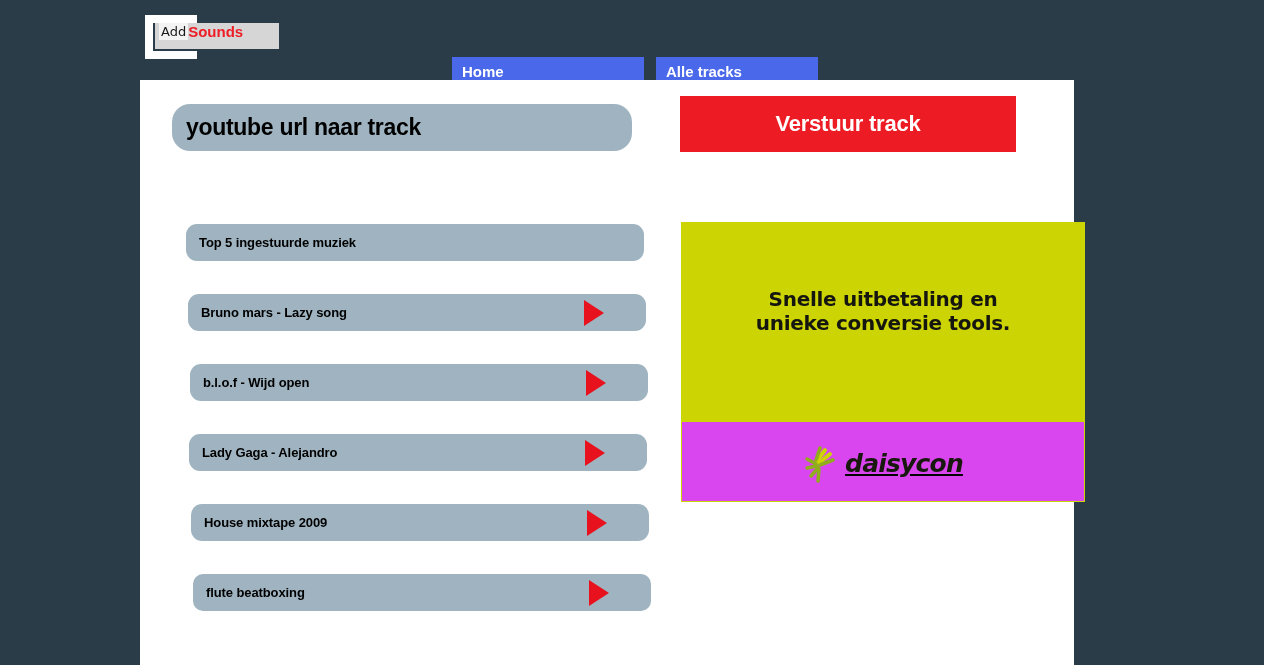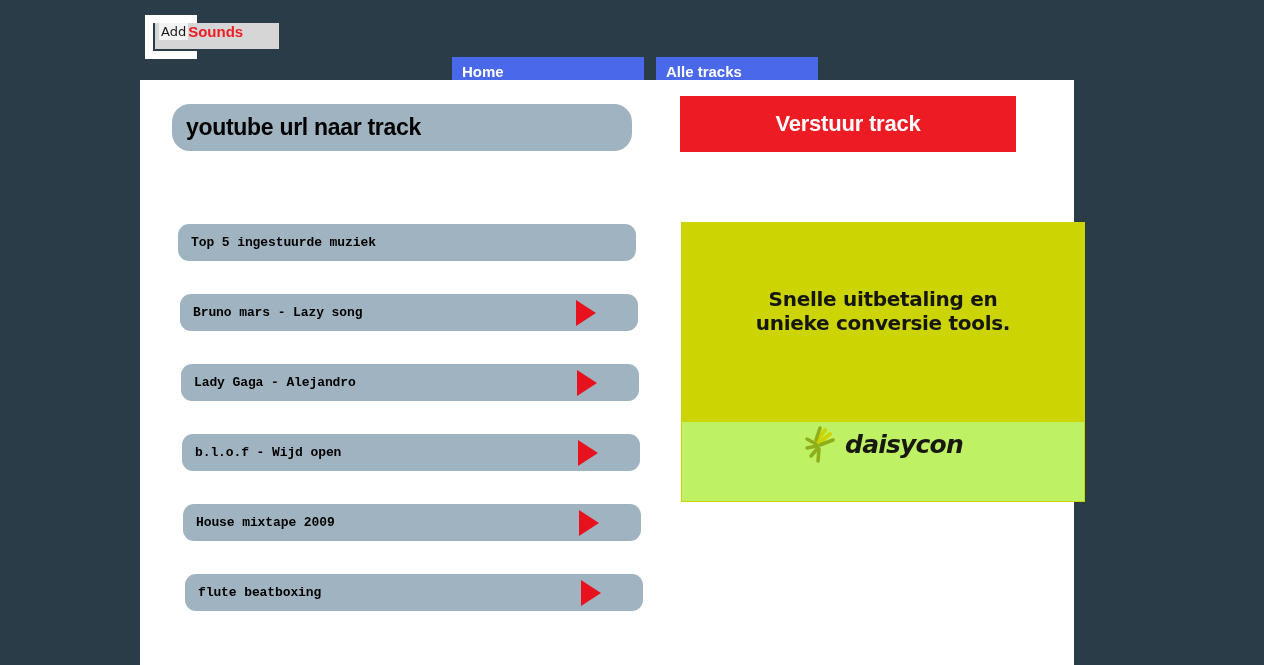--- a/index.html
+++ b/index.html
@@ -120,24 +120,23 @@
   }
   .heading-bar span {
     font-size: 23px;
     font-weight: bold;
     color: #000000;
     letter-spacing: -0.3px;
   }
 
   .track-list {
     position: absolute;
-    left: 4px;
+    left: 12px;
     top: 144px;
     width: 100%;
-    font-family: Liberation Mono, monospace;
   }
   .track-row {
     position: relative;
     height: 37px;
     margin-bottom: 33px;
     background: #9fb4c0;
     border-radius: 11px;
     display: flex;
     align-items: center;
     box-sizing: border-box;
@@ -216,27 +215,28 @@
     width: 0;
     height: 0;
     border-left: 19px solid transparent;
     border-right: 19px solid transparent;
     border-top: 18px solid #cdd404;
   }
   .ad-bottom {
     position: relative;
     width: 100%;
     height: 80px;
-    background: #bef264;
+    background: #d946ef;
     border: 1px solid #cdd404;
     border-top: none;
     box-sizing: border-box;
     display: flex;
-    align-items: flex-start;
+    align-items: center;
     justify-content: center;
+    text-decoration: underline;
   }
   .daisycon {
     display: flex;
     align-items: center;
     gap: 2px;
     transform: translateY(2px);
   }
   .daisycon-mark {
     width: 40px;
     height: 40px;
@@ -283,36 +283,36 @@
 
     <div class="track-row" style="margin-left:34px;width:458px;">
       <span class="label">Top 5 ingestuurde muziek</span>
     </div>
 
     <div class="track-row" style="margin-left:36px;width:458px;">
       <span class="label">Bruno mars - Lazy song</span>
       <span class="play-icon"></span>
     </div>
 
+    <div class="track-row" style="margin-left:38px;width:458px;">
+      <span class="label">b.l.o.f - Wijd open</span>
+      <span class="play-icon"></span>
+    </div>
+
     <div class="track-row" style="margin-left:37px;width:458px;">
       <span class="label">Lady Gaga - Alejandro</span>
       <span class="play-icon"></span>
     </div>
 
-    <div class="track-row" style="margin-left:38px;width:458px;">
-      <span class="label">b.l.o.f - Wijd open</span>
-      <span class="play-icon"></span>
-    </div>
-
     <div class="track-row" style="margin-left:39px;width:458px;">
       <span class="label">House mixtape 2009</span>
       <span class="play-icon"></span>
     </div>
 
-    <div class="track-row" style="margin-left:41px;width:458px;">
+    <div class="track-row" style="margin-left:41px;width:458px;border-radius:10px;">
       <span class="label">flute beatboxing</span>
       <span class="play-icon"></span>
     </div>
 
   </div>
 
   <div class="ad">
     <div class="ad-top">
       <div class="ad-headline">
         <div>Snelle uitbetaling en</div>

